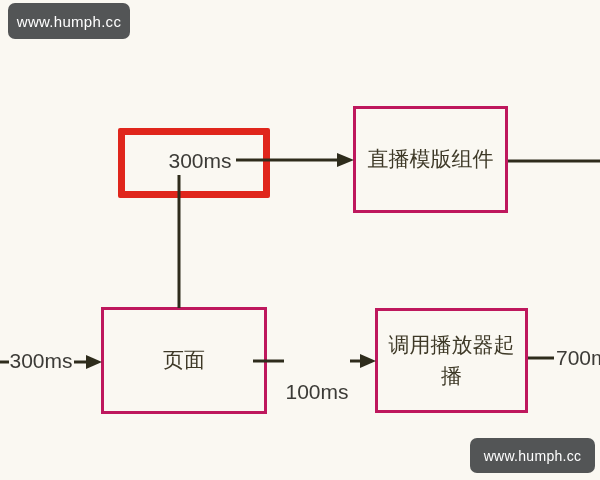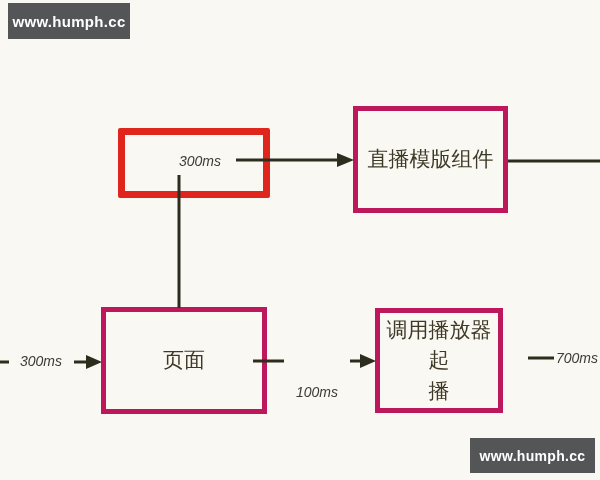--- a/index.html
+++ b/index.html
@@ -6,61 +6,61 @@
   .canvas{
     position:relative;
     width:600px;height:480px;
     background:#faf8f2;
     overflow:hidden;
     font-family:"Liberation Sans","DejaVu Sans",sans-serif;
   }
   .node{
     position:absolute;
     box-sizing:border-box;
-    border:5px solid #be185d;
+    border:3px solid #be185d;
     background:transparent;
     display:flex;flex-direction:column;
     align-items:center;justify-content:center;
     color:#3e3927;
     font-size:21px;line-height:1.45;
     text-align:center;
   }
   .node-template{left:353px;top:106px;width:155px;height:107px;}
   .node-page{left:101px;top:307px;width:166px;height:107px;}
-  .node-player{left:375px;top:308px;width:128px;height:105px;}
+  .node-player{left:375px;top:308px;width:153px;height:105px;}
   .highlight-box{
     position:absolute;
     left:118px;top:128px;width:152px;height:70px;
     box-sizing:border-box;
     border:7px solid #e0261c;
     border-radius:2px;
   }
   .edges{
     position:absolute;left:0;top:0;width:600px;height:480px;
     pointer-events:none;
   }
   .edge-label{
     position:absolute;
     color:#3c3b37;
-    font-size:14px;
+    font-size:21px;
     white-space:nowrap;
     transform:translate(-50%,-50%);
-    font-style:italic;
   }
   .label-300ms-inner{left:200px;top:161px;}
   .label-300ms-left{left:41px;top:361px;}
   .label-100ms{left:317px;top:360px;margin-top:32px;}
   .label-700ms{left:556px;top:358px;transform:translateY(-50%);}
   .watermark{
     position:absolute;
     display:flex;align-items:center;justify-content:center;
     color:#ffffff;
     background:#535556;
-    font-weight:700;
+    font-weight:400;
     letter-spacing:.3px;
+    border-radius:7px;
   }
   .wm-top-left{left:8px;top:3px;width:122px;height:36px;font-size:15px;}
   .wm-bottom-right{left:470px;top:438px;width:125px;height:35px;font-size:14px;}
 </style>
 </head>
 <body>
 
 <div class="canvas">
 
   <div class="node node-template">

